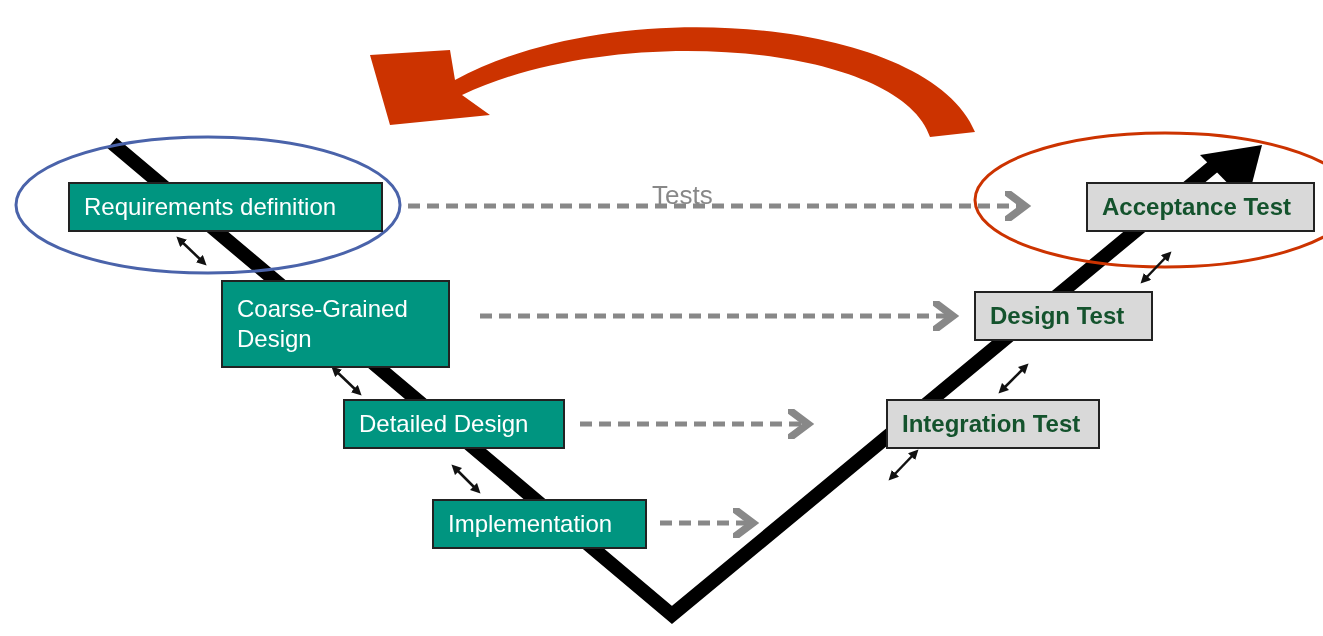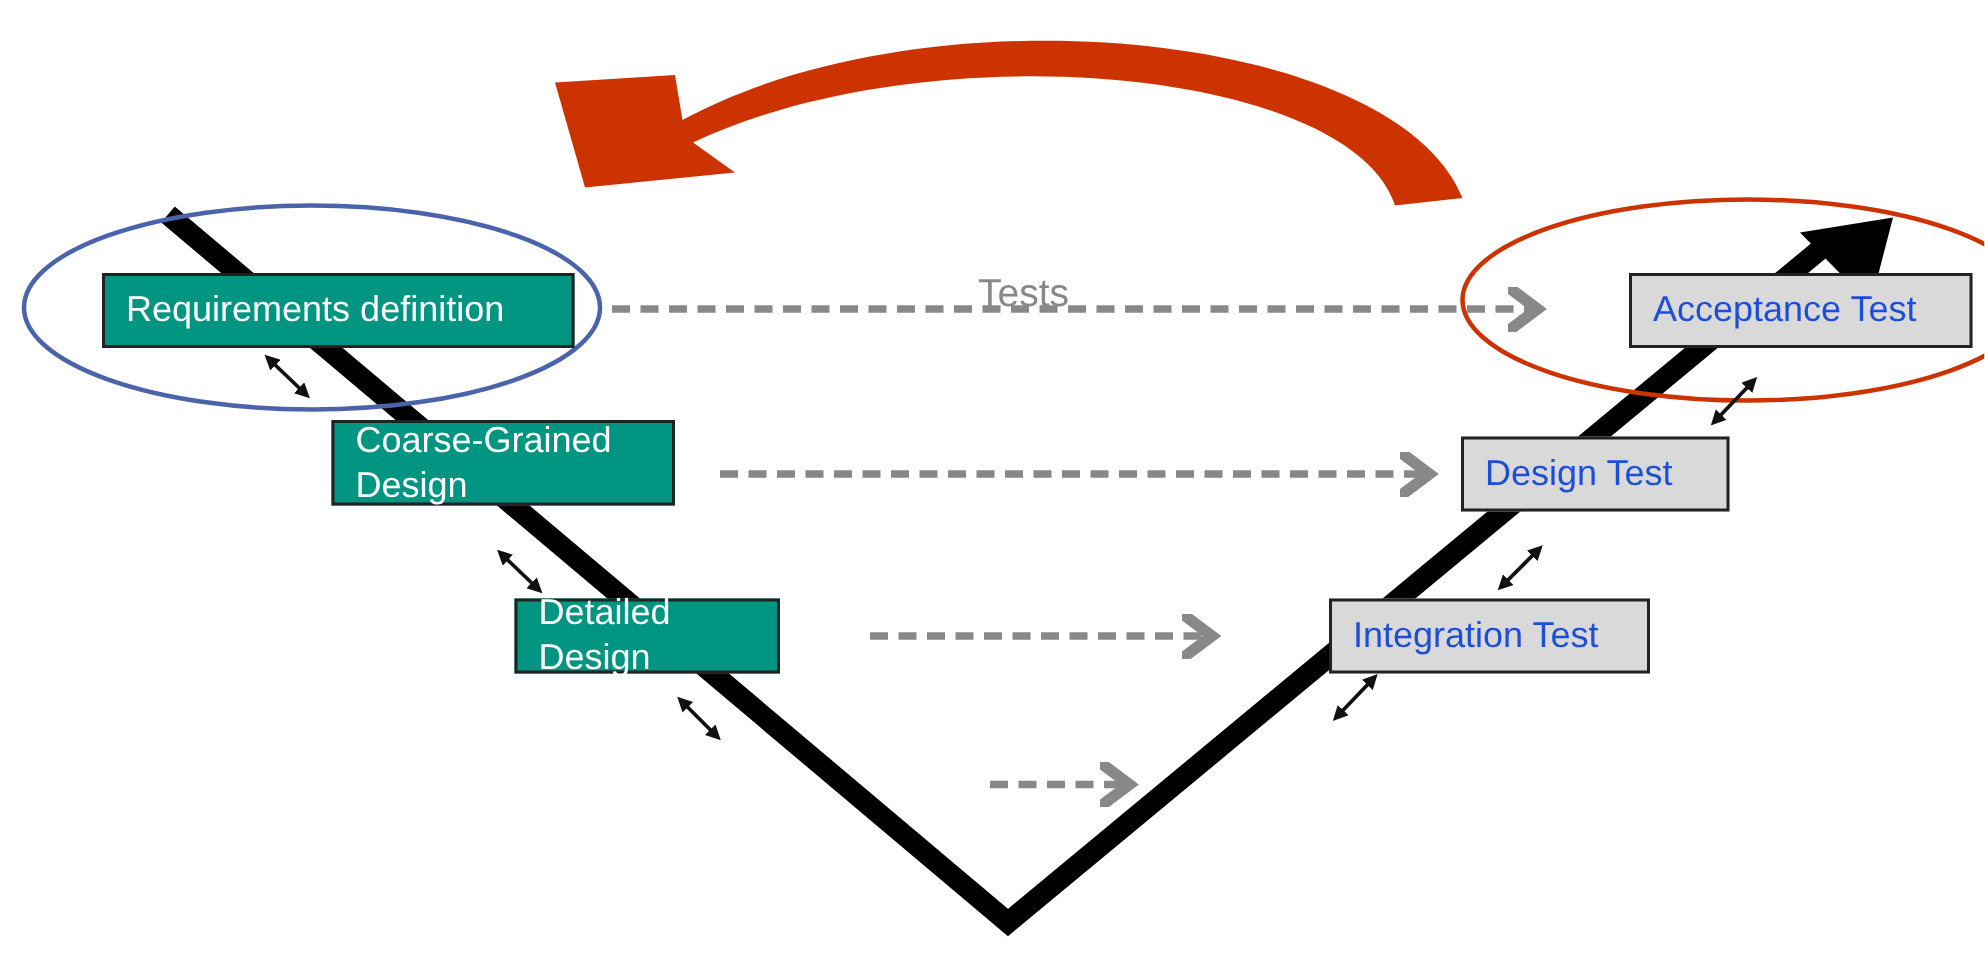--- a/index.html
+++ b/index.html
@@ -1,20 +1,20 @@
 <!DOCTYPE html>
 <html><head>
 <meta charset="utf-8">
 <style>
   html,body{margin:0;padding:0;background:#fff;}
   #stage{position:relative;width:1323px;height:636px;overflow:hidden;background:#fff;font-family:"Liberation Sans",sans-serif;}
   svg{position:absolute;left:0;top:0;}
   .box{position:absolute;box-sizing:border-box;border:2px solid #222;display:flex;align-items:center;font-size:24px;line-height:30px;padding:0 14px;}
   .dev{background:#009580;color:#ffffff;}
-  .test{background:#d9d9d9;color:#1d4ed8;}
+  .test{background:#d9d9d9;color:#14532d;font-weight:bold;}
   .lbl{position:absolute;font-size:26px;color:#888;}
 </style>
 </head>
 <body>
 
 <div id="stage">
   <svg width="1323" height="636" viewBox="0 0 1323 636">
     <defs>
       <marker id="grayhead" markerWidth="6" markerHeight="6" refX="3" refY="3" orient="auto" markerUnits="strokeWidth">
         <path d="M0,0 L4,3 L0,6" fill="none" stroke="#888" stroke-width="1.5"></path>
@@ -41,19 +41,20 @@
     <line x1="335" y1="370" x2="358" y2="392" stroke="#111" stroke-width="2.5" marker-start="url(#blk)" marker-end="url(#blk)"></line>
     <line x1="455" y1="468" x2="477" y2="490" stroke="#111" stroke-width="2.5" marker-start="url(#blk)" marker-end="url(#blk)"></line>
     <line x1="1168" y1="255" x2="1144" y2="280" stroke="#111" stroke-width="2.5" marker-start="url(#blk)" marker-end="url(#blk)"></line>
     <line x1="1025" y1="367" x2="1002" y2="390" stroke="#111" stroke-width="2.5" marker-start="url(#blk)" marker-end="url(#blk)"></line>
     <line x1="915" y1="453" x2="892" y2="477" stroke="#111" stroke-width="2.5" marker-start="url(#blk)" marker-end="url(#blk)"></line>
   </svg>
 
   <div class="lbl" style="left:652px;top:170px;margin-top:10px;">Tests</div>
 
   <div class="box dev" style="left:68px;top:182px;width:315px;height:50px;">Requirements definition</div>
-  <div class="box dev" style="left:221px;top:280px;width:229px;height:57px;">Coarse-Grained Design</div>
-  <div class="box dev" style="left:343px;top:399px;width:177px;height:50px;">Detailed Design</div>
+  <div class="box dev" style="left:221px;top:280px;width:229px;height:88px;">Coarse-Grained Design</div>
+  <div class="box dev" style="left:343px;top:399px;width:222px;height:50px;">Detailed Design</div>
+  <div class="box dev" style="left:432px;top:499px;width:215px;height:50px;">Implementation</div>
 
   <div class="box test" style="left:1086px;top:182px;width:229px;height:50px;">Acceptance Test</div>
   <div class="box test" style="left:974px;top:291px;width:179px;height:50px;">Design Test</div>
   <div class="box test" style="left:838px;top:399px;width:214px;height:50px;margin-left:48px;">Integration Test</div>
 </div>
 
 </body></html>

